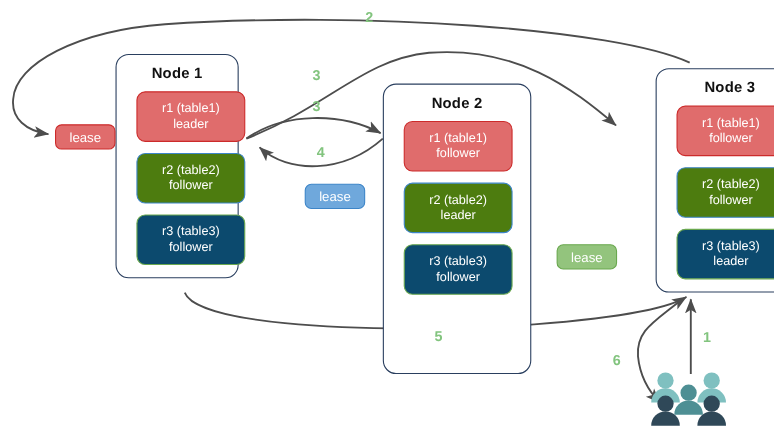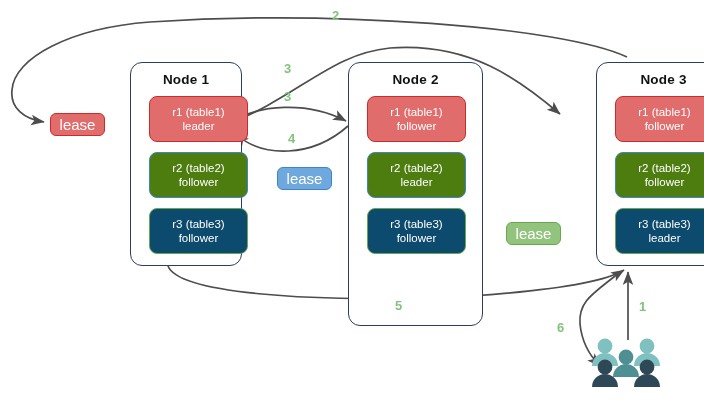--- a/index.html
+++ b/index.html
@@ -18,21 +18,21 @@
   .replica{position:absolute;border-radius:8px;box-sizing:border-box;
            display:flex;flex-direction:column;align-items:center;justify-content:center;
            color:#ffffff;font-size:11.5px;line-height:14px;text-align:right;}
   .replica .l1,.replica .l2{display:block;white-space:nowrap;}
   .r-red{background:#e06c6c;border:1.6px solid #cc2b2b;}
   .r-blue{background:#4d7c0f;border:1.6px solid #3d85c8;}
   .r-green{background:#0c4a6e;border:1.6px solid #6aa84f;}
 
   .lease{position:absolute;border-radius:6px;box-sizing:border-box;
          display:flex;align-items:center;justify-content:center;
-         color:#ffffff;font-size:15px;z-index:3;}
+         color:#ffffff;font-size:12px;z-index:3;}
   .lease.r-red{background:#e06c6c;border:1.6px solid #cc2b2b;}
   .lease.r-blue{background:#6fa8dc;border:1.6px solid #3d85c8;}
   .lease.r-green{background:#93c47d;border:1.6px solid #6aa84f;}
 
   .step-num{position:absolute;color:#82c47e;font-size:13px;font-weight:bold;z-index:4;}
 
   .people{position:absolute;z-index:3;}
 </style>
 </head>
 <body>
@@ -54,37 +54,37 @@
 
     <path d="M 348,126 C 312,158 262,158 236,134" fill="none" stroke="#4d4d4d" stroke-width="1.7" marker-end="url(#ah)"></path>
 
     <path d="M 168,266 C 178,292 300,304 470,296 C 560,290 608,280 624,270" fill="none" stroke="#4d4d4d" stroke-width="1.7" marker-end="url(#ah)"></path>
 
     <path d="M 628,340 L 628,272" fill="none" stroke="#4d4d4d" stroke-width="1.7" marker-end="url(#ah)"></path>
 
     <path d="M 620,272 C 596,292 578,300 580,324 C 582,344 592,358 600,366" fill="none" stroke="#4d4d4d" stroke-width="1.7" marker-end="url(#ah)"></path>
   </svg>
 
-  <div class="node-box" style="left:105px;top:62px;width:112px;height:204px;margin-left:25px;">
+  <div class="node-box" style="left:105px;top:49px;width:112px;height:204px;">
     <div class="node-title">Node 1</div>
     <div class="replica r-red" style="left:18px;top:33px;width:99px;height:46px;">
       <span class="l1">r1 (table1)</span>
       <span class="l2">leader</span>
     </div>
     <div class="replica r-blue" style="left:18px;top:89px;width:99px;height:46px;">
       <span class="l1">r2 (table2)</span>
       <span class="l2">follower</span>
     </div>
     <div class="replica r-green" style="left:18px;top:145px;width:99px;height:46px;">
       <span class="l1">r3 (table3)</span>
       <span class="l2">follower</span>
     </div>
   </div>
 
-  <div class="node-box" style="left:348px;top:62px;width:135px;height:264px;">
+  <div class="node-box" style="left:348px;top:76px;width:135px;height:264px;">
     <div class="node-title">Node 2</div>
     <div class="replica r-red" style="left:18px;top:33px;width:99px;height:46px;">
       <span class="l1">r1 (table1)</span>
       <span class="l2">follower</span>
     </div>
     <div class="replica r-blue" style="left:18px;top:89px;width:99px;height:46px;">
       <span class="l1">r2 (table2)</span>
       <span class="l2">leader</span>
     </div>
     <div class="replica r-green" style="left:18px;top:145px;width:99px;height:46px;">

